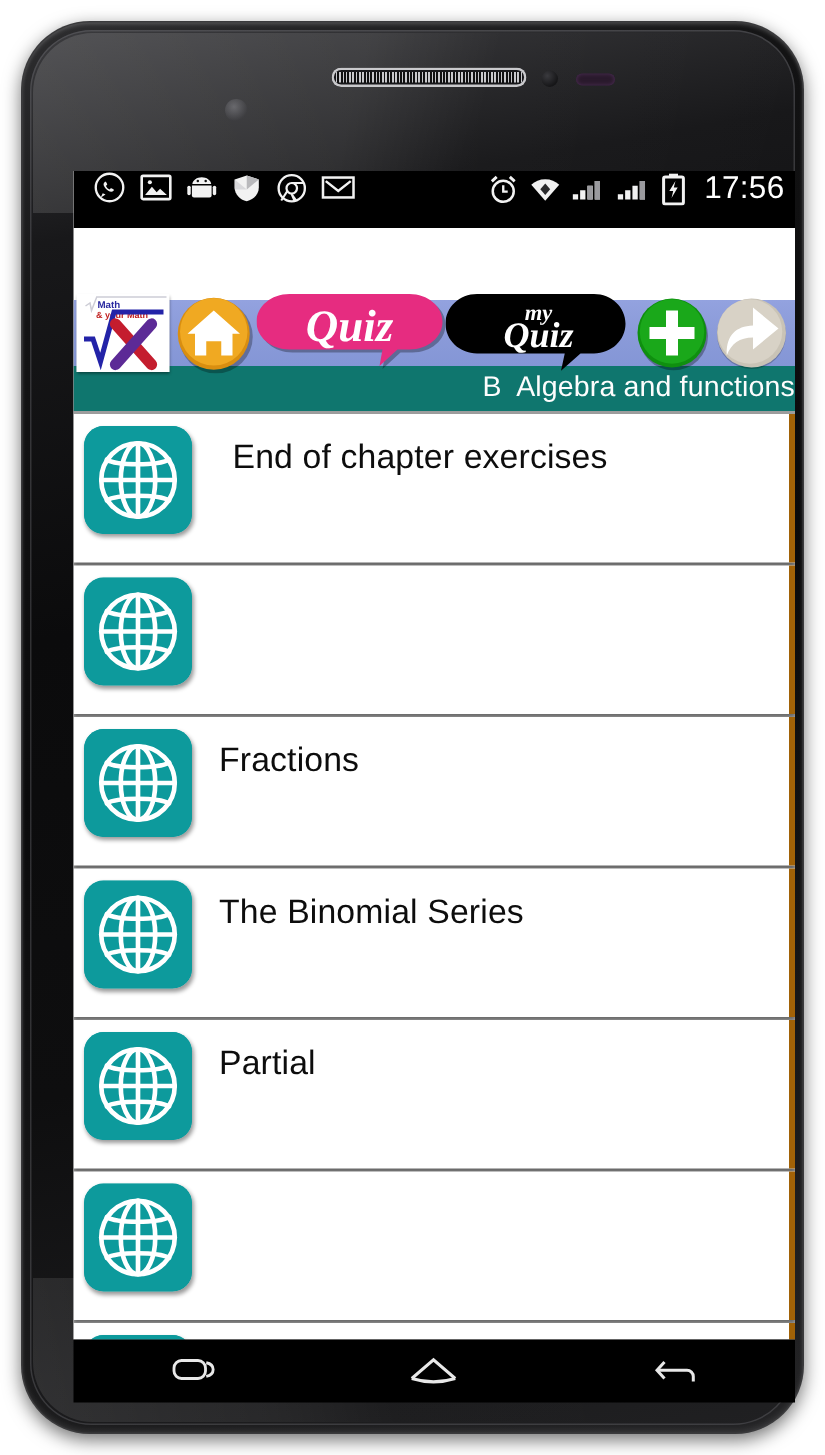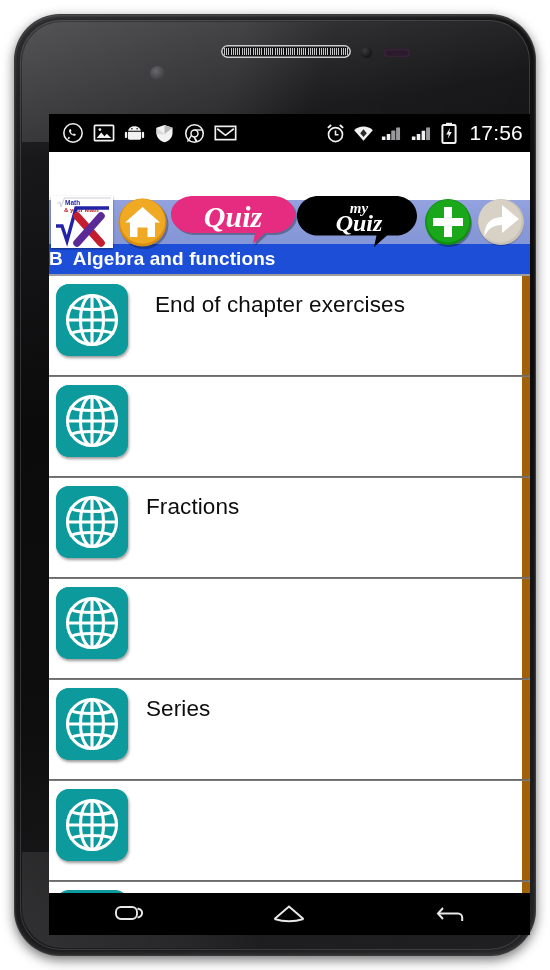--- a/index.html
+++ b/index.html
@@ -94,21 +94,21 @@
     width: 481px; height: 779px;
     background: #ffffff;
     overflow: hidden;
   }
 
   
   #statusbar {
     position: relative;
     height: 38px; width: 100%;
     background: #000000;
-    display: flex; align-items: center;
+    display: flex; align-items: flex-start;
     padding: 0 7px 0 13px;
   }
   .sb-icons-left { display: flex; align-items: center; gap: 9px; }
   .sb-spacer { flex: 1; }
   .sb-icons-right { display: flex; align-items: center; gap: 7px; }
   .sb-ico { display: block; }
   #clock {
     color: #ffffff; font-size: 21px; letter-spacing: .2px;
     margin-left: 5px; font-family: "Liberation Sans", sans-serif;
   }
@@ -134,45 +134,44 @@
 
   #home-btn { width: 53px; height: 53px; margin-left: 3px; }
   #quiz-btn { width: 128px; height: 52px; margin-left: 2px; }
   #myquiz-btn { width: 124px; height: 52px; margin-left: -2px; }
   #add-btn { width: 50px; height: 50px; margin-left: 2px; }
   #fwd-btn { width: 52px; height: 52px; margin-left: 2px; }
 
   
   #titlebar {
     height: 30px; width: 100%;
-    background: #1d4ed8;
+    background: #0f766e;
     color: #fdfdfd;
-    display: flex; align-items: center; justify-content: flex-start;
+    display: flex; align-items: center; justify-content: flex-end;
     font-size: 19px; letter-spacing: .1px;
     white-space: pre;
-    font-weight: bold;
   }
 
   
   #list {
     position: relative;
     width: 100%;
     height: 656px;
     background: #9d9d9d;
     padding-top: 2px;
     overflow: hidden;
   }
   .row {
     position: relative;
     height: 99px;
     margin: 0 0 2px 0;
     background: #ffffff;
     display: flex; align-items: flex-start;
     cursor: pointer;
-    border-right: 8px solid #a16207;
+    border-right: 4px solid #a16207;
     box-shadow: 0 2px 2px rgba(0,0,0,.34);
   }
   .row .ico-wrap {
     flex: none;
     margin: 8px 0 0 7px;
   }
   .globe {
     width: 72px; height: 72px;
     border-radius: 13px;
     background: linear-gradient(150deg, #17a2a4 0%, #0c9597 55%, #0a8b8f 100%);
@@ -400,36 +399,37 @@
   <g fill="none" stroke="#ffffff" stroke-width="3.1" stroke-linecap="round">
     <circle cx="36" cy="36" r="24.5"></circle>
     <ellipse cx="36" cy="36" rx="11.5" ry="24.5"></ellipse>
     <line x1="36" y1="11.5" x2="36" y2="60.5"></line>
     <line x1="11.5" y1="36" x2="60.5" y2="36"></line>
     <path d="M15.2 22.5 C22 26.5 49 26.5 56.8 22.5"></path>
     <path d="M15.2 49.5 C22 45.5 49 45.5 56.8 49.5"></path>
   </g>
 </svg>
           </span>
-        </div>
-        <div class="row">
-          <span class="ico-wrap">
-<svg class="globe" viewBox="0 0 72 72">
-  <rect width="72" height="72" rx="13" fill="#0d9a9c"></rect>
-  <g fill="none" stroke="#ffffff" stroke-width="3.1" stroke-linecap="round">
-    <circle cx="36" cy="36" r="24.5"></circle>
-    <ellipse cx="36" cy="36" rx="11.5" ry="24.5"></ellipse>
-    <line x1="36" y1="11.5" x2="36" y2="60.5"></line>
-    <line x1="11.5" y1="36" x2="60.5" y2="36"></line>
-    <path d="M15.2 22.5 C22 26.5 49 26.5 56.8 22.5"></path>
-    <path d="M15.2 49.5 C22 45.5 49 45.5 56.8 49.5"></path>
-  </g>
-</svg>
-          </span>
-          <span class="label">Series</span>
+          <span class="label">The Binomial Series</span>
+        </div>
+        <div class="row">
+          <span class="ico-wrap">
+<svg class="globe" viewBox="0 0 72 72">
+  <rect width="72" height="72" rx="13" fill="#0d9a9c"></rect>
+  <g fill="none" stroke="#ffffff" stroke-width="3.1" stroke-linecap="round">
+    <circle cx="36" cy="36" r="24.5"></circle>
+    <ellipse cx="36" cy="36" rx="11.5" ry="24.5"></ellipse>
+    <line x1="36" y1="11.5" x2="36" y2="60.5"></line>
+    <line x1="11.5" y1="36" x2="60.5" y2="36"></line>
+    <path d="M15.2 22.5 C22 26.5 49 26.5 56.8 22.5"></path>
+    <path d="M15.2 49.5 C22 45.5 49 45.5 56.8 49.5"></path>
+  </g>
+</svg>
+          </span>
+          <span class="label">Partial</span>
         </div>
         <div class="row">
           <span class="ico-wrap">
 <svg class="globe" viewBox="0 0 72 72">
   <rect width="72" height="72" rx="13" fill="#0d9a9c"></rect>
   <g fill="none" stroke="#ffffff" stroke-width="3.1" stroke-linecap="round">
     <circle cx="36" cy="36" r="24.5"></circle>
     <ellipse cx="36" cy="36" rx="11.5" ry="24.5"></ellipse>
     <line x1="36" y1="11.5" x2="36" y2="60.5"></line>
     <line x1="11.5" y1="36" x2="60.5" y2="36"></line>

